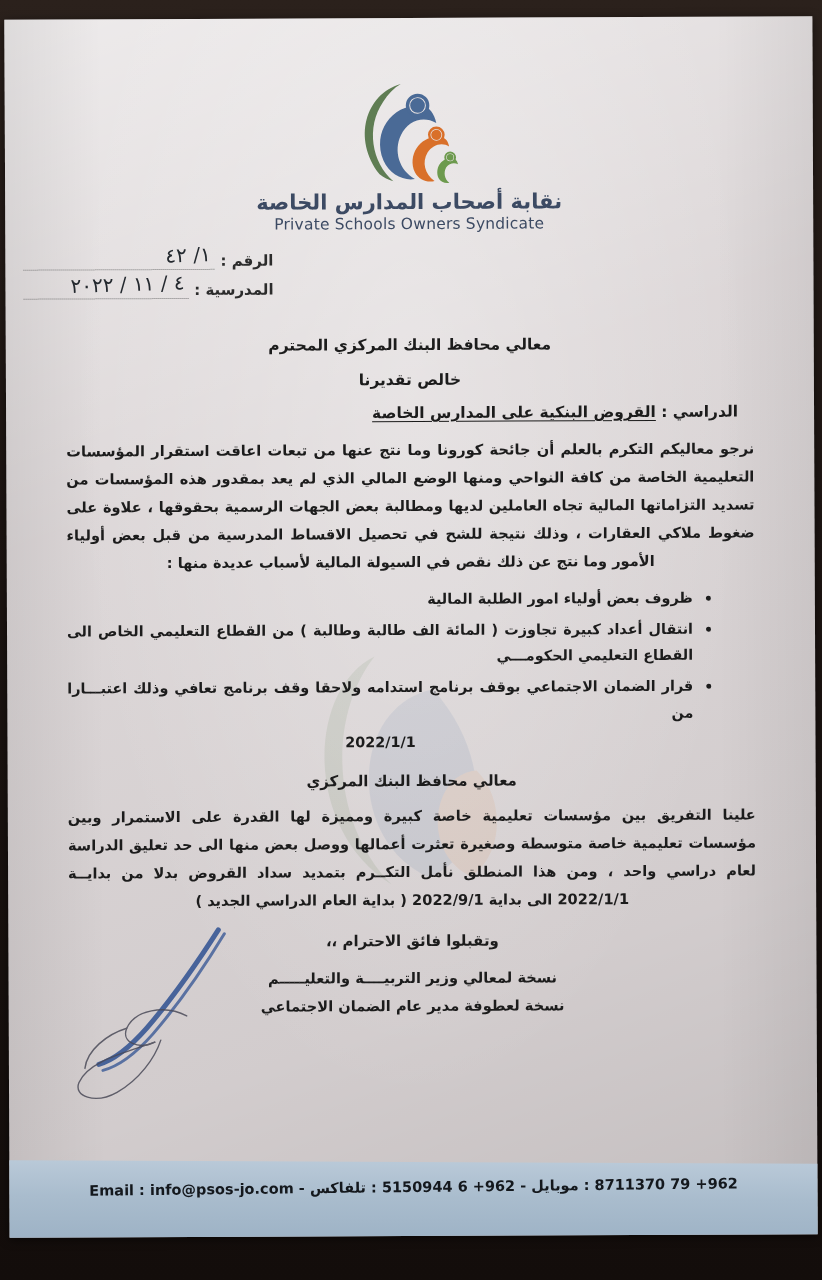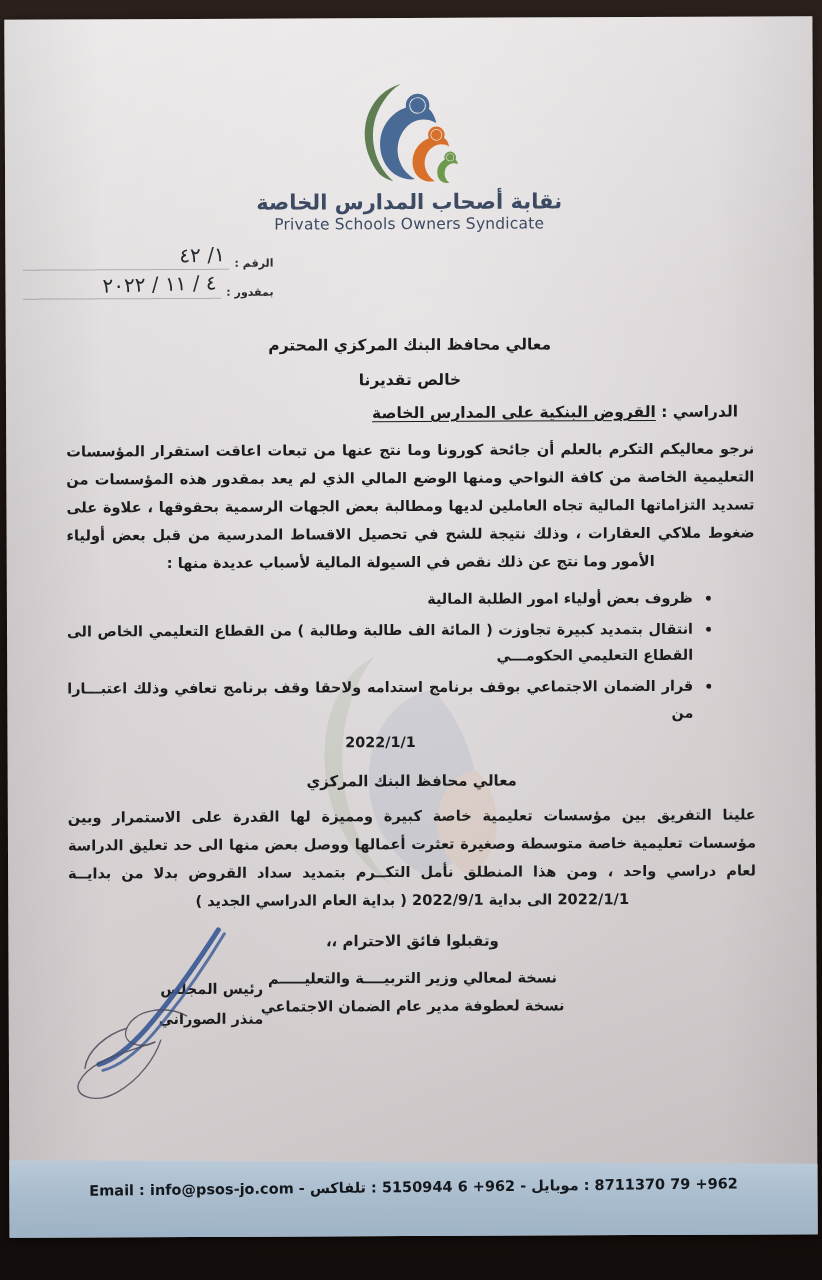--- a/index.html
+++ b/index.html
@@ -95,21 +95,21 @@
     z-index: 3;
     direction: rtl;
   }
   .field-row {
     display: flex;
     align-items: flex-end;
     gap: 6px;
     height: 29px;
   }
   .field-label {
-    font-size: 11px;
+    font-size: 15px;
     color: #2c2c2c;
     white-space: nowrap;
     font-weight: 600;
     text-align: center;
   }
   .field-line {
     flex: 1;
     border-bottom: 1px dotted #777;
     position: relative;
     height: 20px;
@@ -307,21 +307,21 @@
   </div>
 
   <div class="fields">
     <div class="field-row">
       <span class="field-label">الرقم :</span>
       <span class="field-line">
         <span class="field-hand">١/ ٤٢</span>
       </span>
     </div>
     <div class="field-row">
-      <span class="field-label">بمقدور :</span>
+      <span class="field-label">المدرسية :</span>
       <span class="field-line">
         <span class="field-hand">٤ / ١١ / ٢٠٢٢</span>
       </span>
     </div>
   </div>
 
   <div class="body-wrap">
 
     <div class="center-line">معالي محافظ البنك المركزي المحترم</div>
     <div class="center-line tight">خالص تقديرنا</div>
@@ -331,21 +331,21 @@
       <span class="subject-value">القروض البنكية على المدارس الخاصة</span>
     </div>
 
     <p class="para">نرجو معاليكم التكرم بالعلم  أن جائحة كورونا وما نتج عنها من تبعات اعاقت استقرار المؤسسات التعليمية الخاصة من كافة النواحي ومنها الوضع المالي الذي لم يعد بمقدور هذه المؤسسات من  تسديد التزاماتها المالية تجاه  العاملين لديها ومطالبة بعض الجهات الرسمية بحقوقها ، علاوة على ضغوط ملاكي العقارات ، وذلك نتيجة للشح في تحصيل الاقساط المدرسية من قبل بعض أولياء الأمور وما نتج عن ذلك نقص في السيولة المالية لأسباب عديدة منها :</p>
 
     <ul class="bullets">
       <li>
         <span>ظروف بعض أولياء امور الطلبة المالية</span>
       </li>
       <li>
-        <span>انتقال بتمديد كبيرة تجاوزت ( المائة الف طالبة وطالبة ) من القطاع التعليمي الخاص الى القطاع التعليمي الحكومـــي</span>
+        <span>انتقال أعداد كبيرة تجاوزت ( المائة الف طالبة وطالبة ) من القطاع التعليمي الخاص الى القطاع التعليمي الحكومـــي</span>
       </li>
       <li>
         <span>قرار الضمان الاجتماعي بوقف برنامج  استدامه ولاحقا وقف برنامج تعافي وذلك اعتبـــارا من</span>
         <span class="bullet-date ltr">2022/1/1</span>
       </li>
     </ul>
 
     <div class="section-head">معالي محافظ البنك المركزي</div>
 
     <p class="para">علينا التفريق  بين مؤسسات تعليمية خاصة كبيرة ومميزة لها القدرة على الاستمرار وبين مؤسسات تعليمية خاصة متوسطة وصغيرة تعثرت أعمالها ووصل بعض منها الى حد  تعليق الدراسة لعام دراسي واحد ، ومن هذا المنطلق نأمل التكــرم بتمديد سداد القروض بدلا من بدايــة 2022/1/1 الى  بداية  2022/9/1 ( بداية العام الدراسي الجديد )</p>
@@ -364,22 +364,18 @@
       <path d="M156 10 C134 46, 110 80, 84 110 C68 128, 50 142, 34 146" stroke-width="3" opacity="0.8"></path>
     </g>
     <g fill="none" stroke="#4a4a58" stroke-width="1.4" opacity="0.85" stroke-linecap="round">
       <path d="M118 92 C96 80, 66 86, 58 104 C52 118, 70 126, 86 118"></path>
       <path d="M86 118 C58 128, 20 136, 10 158 C4 172, 26 180, 48 168
                C70 156, 86 134, 92 116"></path>
       <path d="M58 104 C38 110, 18 126, 16 144"></path>
     </g>
   </svg>
 
-  <div class="sign-block">
-    <div>رئيس المجلس</div>
-    <div>منذر الصوراني</div>
-  </div>
 
   <div class="footer-band">
     <div class="footer-text">962+ 79 8711370 : موبايل - 962+ 6 5150944 : تلفاكس - Email : info@psos-jo.com</div>
   </div>
 
 </div>
 
 </body></html>

